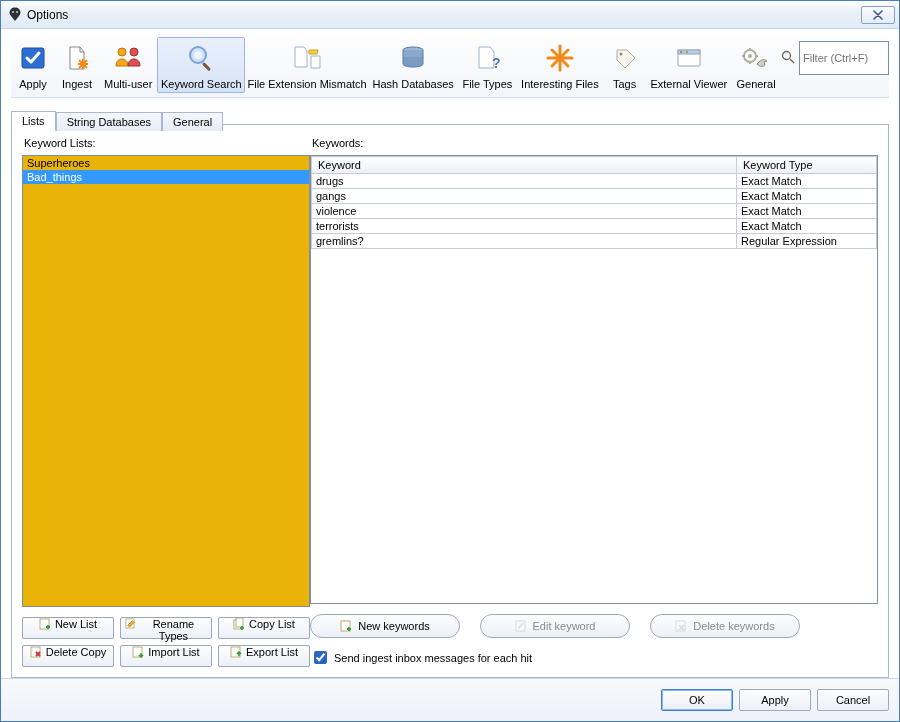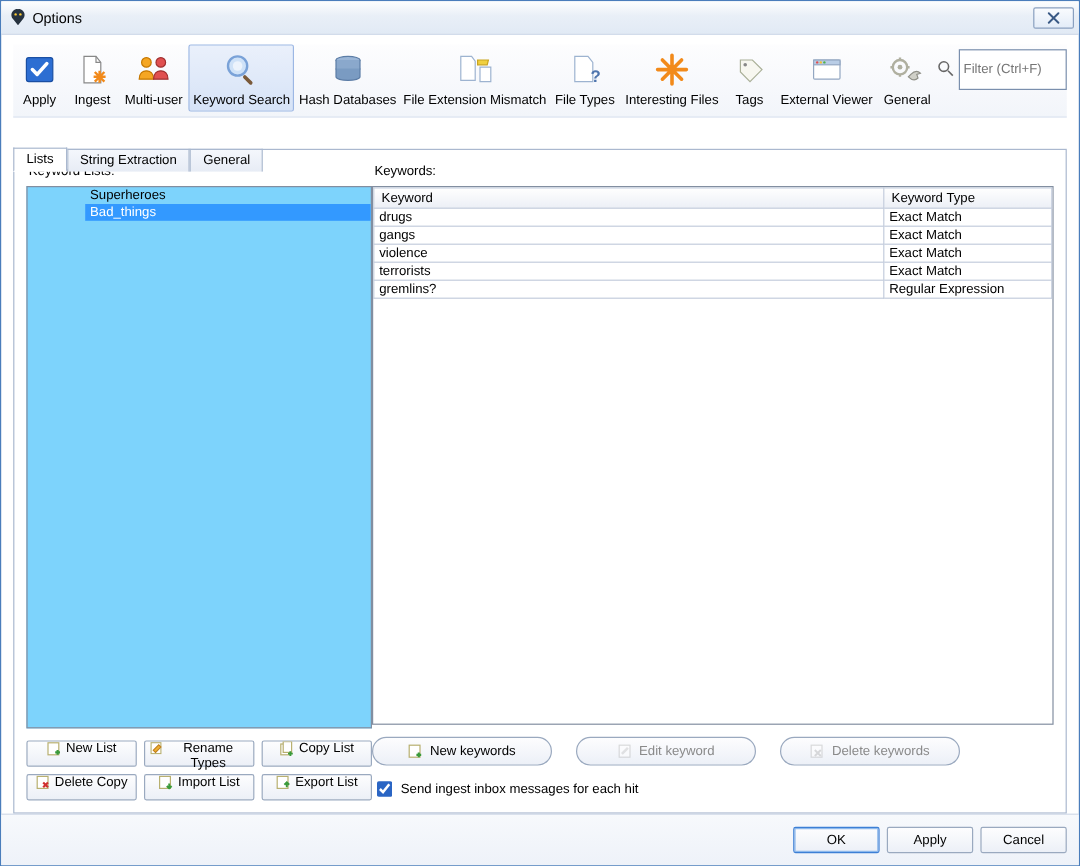--- a/index.html
+++ b/index.html
@@ -19,28 +19,28 @@
   .tool-btn { display: flex; flex-direction: column; align-items: center; justify-content: flex-start; min-width: 44px; padding: 4px 6px 2px 6px; border: 1px solid transparent; cursor: pointer; gap: 4px; }
   .tool-btn.selected { border: 1px solid #9cb7e4; background: linear-gradient(to bottom,#eaf0fb,#d6e3f7); border-radius: 2px; }
   .tool-btn .ico { width: 32px; height: 32px; display: flex; align-items: center; justify-content: center; }
   .tool-btn .lbl { font-size: 11px; white-space: nowrap; }
   .toolbar .spacer { flex: 1; }
   .filter-area { display: flex; align-items: center; gap: 4px; padding-top: 4px; }
   .filter-input { width: 90px; height: 18px; border: 1px solid #7a8fad; padding: 16px 3px; font-size: 11px; }
 
   
   .tabs-row { display: flex; align-items: flex-end; padding: 6px 10px 0 10px; }
-  .tab { padding: 3px 10px; border: 1px solid #aab8cf; border-bottom: none; background: linear-gradient(to bottom,#f4f7fc,#e7ecf5); margin-right: 0px; cursor: pointer; position: relative; top: 19px; }
+  .tab { padding: 3px 10px; border: 1px solid #aab8cf; border-bottom: none; background: linear-gradient(to bottom,#f4f7fc,#e7ecf5); margin-right: 0px; cursor: pointer; position: relative; top: 7px; }
   .tab.active { background: #fff; border-bottom: 1px solid #fff; z-index: 2; }
   .tab-panel { border: 1px solid #aab8cf; margin: 0 10px; flex: 1; display: flex; gap: 0; padding: 10px; background: #fff; min-height: 0; }
 
   
   .left-pane { width: 288px; display: flex; flex-direction: column; gap: 4px; }
   .section-label { margin: 2px 2px 2px 2px; }
-  .listbox { flex: 1; border: 1px solid #828ea0; background: #7dd3fc; overflow: auto; padding-left: 48px; }
+  .listbox { flex: 1; border: 1px solid #828ea0; background: #eab308; overflow: auto; }
   .list-item { padding: 1px 4px; cursor: pointer; }
   .list-item.selected { background: #3399ff; color: #fff; }
 
   .left-buttons { display: grid; grid-template-columns: repeat(3, 1fr); gap: 6px; margin-top: 6px; }
   .small-btn { height: 22px; border: 1px solid #9aa9bf; background: linear-gradient(to bottom,#fdfdfe,#ecf0f7); border-radius: 2px; display: flex; align-items: flex-start; justify-content: center; gap: 4px; cursor: pointer; padding: 0 4px; font-size: 11px; }
 
   
   .right-pane { flex: 1; display: flex; flex-direction: column; gap: 4px; min-width: 0; }
   .table-wrap { flex: 1; border: 1px solid #828ea0; background: #fff; overflow: auto; }
   table.kw { width: 100%; border-collapse: collapse; table-layout: fixed; }
@@ -126,37 +126,37 @@
         <svg width="30" height="30" viewBox="0 0 30 30">
             <circle cx="12" cy="12" r="8" fill="#cfe2f8" stroke="#7aa2d8" stroke-width="2"></circle>
             <circle cx="12" cy="12" r="4" fill="#fff" opacity=".6"></circle>
             <rect x="18" y="19" width="10" height="3" rx="1.5" transform="rotate(45 18 19)" fill="#7a5a3a"></rect>
           </svg>
       </span>
       <span class="lbl">Keyword Search</span>
     </div>
     <div class="tool-btn">
       <span class="ico">
-        <svg width="28" height="28" viewBox="0 0 28 28">
-            <ellipse cx="14" cy="6" rx="10" ry="3" fill="#9bb6d7" stroke="#5c7da6"></ellipse>
-            <path d="M4 6v7c0 1.7 4.5 3 10 3s10-1.3 10-3V6" fill="#8aa8cc" stroke="#5c7da6"></path>
-            <path d="M4 13v7c0 1.7 4.5 3 10 3s10-1.3 10-3v-7" fill="#7a9bc2" stroke="#5c7da6"></path>
-          </svg>
-      </span>
-      <span class="lbl">Hash Databases</span>
-    </div>
-    <div class="tool-btn">
-      <span class="ico">
         <svg width="30" height="28" viewBox="0 0 30 28">
             <path d="M3 3h9l3 4v16H3z" fill="#fff" stroke="#9db3d0"></path>
             <path d="M17 6h9l-1 4h-8z" fill="#f0d040" stroke="#caa520"></path>
             <path d="M19 12h9v12h-9z" fill="#fff" stroke="#9db3d0"></path>
           </svg>
       </span>
       <span class="lbl">File Extension Mismatch</span>
+    </div>
+    <div class="tool-btn">
+      <span class="ico">
+        <svg width="28" height="28" viewBox="0 0 28 28">
+            <ellipse cx="14" cy="6" rx="10" ry="3" fill="#9bb6d7" stroke="#5c7da6"></ellipse>
+            <path d="M4 6v7c0 1.7 4.5 3 10 3s10-1.3 10-3V6" fill="#8aa8cc" stroke="#5c7da6"></path>
+            <path d="M4 13v7c0 1.7 4.5 3 10 3s10-1.3 10-3v-7" fill="#7a9bc2" stroke="#5c7da6"></path>
+          </svg>
+      </span>
+      <span class="lbl">Hash Databases</span>
     </div>
     <div class="tool-btn">
       <span class="ico">
         <svg width="28" height="28" viewBox="0 0 28 28">
             <path d="M6 3h11l4 5v16H6z" fill="#fff" stroke="#9db3d0"></path>
             <text x="19" y="24" font-size="14" font-weight="bold" fill="#4f75ad">?</text>
           </svg>
       </span>
       <span class="lbl">File Types</span>
     </div>
@@ -210,21 +210,21 @@
             <line x1="9" y1="9" x2="13" y2="13" stroke="#666" stroke-width="1.3"></line>
           </svg>
       </span>
       <input class="filter-input" placeholder="Filter (Ctrl+F)" style="">
     </div>
   </div>
 </div>
 
 <div class="tabs-row">
   <div class="tab active"><span>Lists</span></div>
-  <div class="tab"><span>String Extraction</span></div>
+  <div class="tab"><span>String Databases</span></div>
   <div class="tab"><span>General</span></div>
 </div>
 
 <div class="tab-panel">
 
   <div class="left-pane">
     <div class="section-label">Keyword Lists:</div>
     <div class="listbox" id="lists-box">
         <div class="list-item">Superheroes</div>
         <div class="list-item selected">Bad_things</div>

